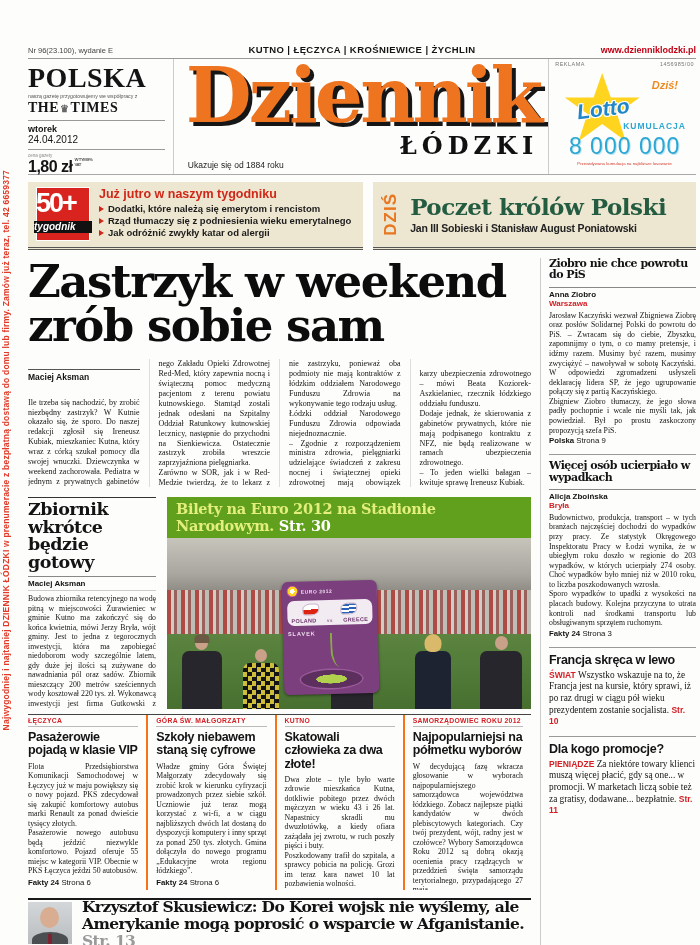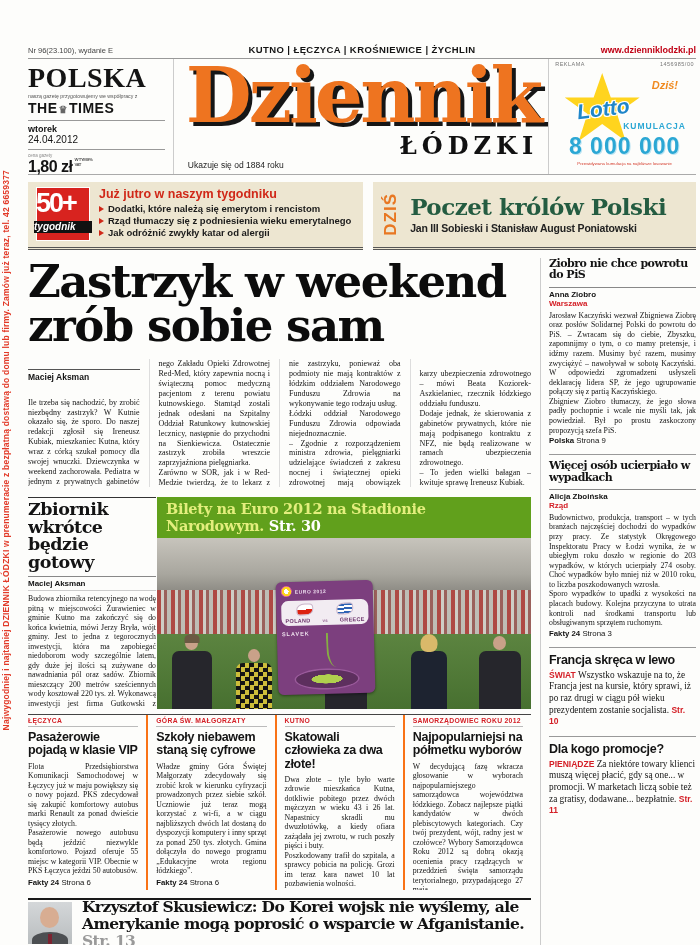--- a/index.html
+++ b/index.html
@@ -22,21 +22,21 @@
     border-bottom:1px solid #999; padding-bottom:3px; }
   .topbar .edition { font-size:7.5px; color:#444; width:170px; }
   .topbar .regions { font-size:9.5px; font-weight:bold; letter-spacing:.4px; }
   .topbar .site { font-size:9px; font-weight:bold; color:#c00014; width:170px; text-align:right; }
 
   
   .masthead { display:flex; height:116px; border-bottom:1px solid #aaa; }
   .mast-left { width:150px; border-right:1px solid #ccc; padding:5px 8px 0 0; }
   .polska { font-family:"Liberation Serif",serif; font-weight:bold; font-size:28px; letter-spacing:.5px; line-height:1; }
   .coop { font-size:5.2px; color:#555; margin:1px 0 1px; }
-  .times { font-family:Liberation Sans, sans-serif; font-weight:bold; font-size:14px; letter-spacing:.5px; }
+  .times { font-family:Liberation Serif, serif; font-weight:bold; font-size:14px; letter-spacing:.5px; }
   .times .crest { font-size:10px; color:#666; margin:0 1px; }
   .mast-rule { border-top:1px solid #999; margin:4px 0 3px; }
   .weekday { font-size:9px; font-weight:bold; }
   .date { font-size:10px; }
   .price-label { font-size:4.5px; color:#888; margin-top:2px; }
   .price-row { font-size:16px; font-weight:bold; letter-spacing:-.5px; }
   .price-tax { display:inline-block; width:24px; font-size:4.3px; font-weight:bold; color:#555;
     vertical-align:top; line-height:1.15; margin-left:2px; }
   .mast-center { flex:1; position:relative; padding:2px 8px 0 12px; }
   .dz-title {
@@ -54,21 +54,21 @@
     clip-path:polygon(50% 0%,61% 33%,98% 33%,69% 55%,80% 92%,50% 69%,20% 92%,31% 55%,2% 33%,39% 33%);
     filter:drop-shadow(0 0 1px #caa50e); }
   .lotto-dzis { position:absolute; right:16px; top:8px; color:#f08a20; font-weight:bold;
     font-style:italic; font-size:11px; }
   .lotto-brand { position:absolute; left:22px; top:26px; color:#1f86c9; font-weight:bold;
     font-style:italic; font-size:21px; transform:rotate(-7deg);
     text-shadow:-1px -1px 0 #fff,1px -1px 0 #fff,-1px 1px 0 #fff,1px 1px 0 #fff; }
   .lotto-kum { position:absolute; right:8px; top:50px; color:#2ba7d4; font-size:8.5px;
     font-weight:bold; letter-spacing:1px; }
   .lotto-amount { position:absolute; left:0; right:0; top:62px; text-align:center;
-    color:#2ba7d4; font-weight:bold; font-size:23px; letter-spacing:1px;
+    color:#2ba7d4; font-weight:normal; font-size:23px; letter-spacing:1px;
     text-shadow:1px 1px 0 #bce4f2; }
   .lotto-disc { position:absolute; left:0; right:0; top:90px; text-align:center;
     color:#d43a2a; font-size:4.3px; }
 
   
   .promo-row { display:flex; gap:10px; margin-top:7px; }
   .promo-box { background:#ede6d1; border-bottom:3px double #555; padding:5px 8px 6px; display:flex; gap:9px; }
   .promo-weekly { flex:1.04; }
   .badge50 { width:54px; height:54px; background:#d8231f; position:relative; flex:none;
     box-shadow:0 0 0 1px #fff inset; }
@@ -97,21 +97,21 @@
 
   .lead-headline { font-family:"DejaVu Serif",serif; font-weight:bold; font-size:45px;
     line-height:.97; letter-spacing:-1.5px; color:#0c0c0c; margin:2px 0 12px; }
   .article-cols { display:flex; gap:9px; height:128px; overflow:hidden; }
   .acol { flex:1; font-family:"Liberation Serif",serif; font-size:8px; line-height:1.24;
     text-align:justify; white-space:pre-line; hyphens:auto; }
   .acol + .acol { border-left:1px solid #ddd; padding-left:9px; }
   .byline { font-family:"Liberation Sans",sans-serif; font-weight:bold; font-size:8.5px;
     border-top:1px solid #555; padding:2px 0 5px; white-space:normal; }
 
-  .mid-row { display:flex; gap:1px; margin-top:10px; height:212px; }
+  .mid-row { display:flex; gap:11px; margin-top:10px; height:212px; }
   .reservoir { width:128px; flex:none; border-top:1px solid #333; overflow:hidden; }
   .res-head { font-family:"DejaVu Serif",serif; font-weight:bold; font-size:17.5px;
     line-height:1; letter-spacing:-.5px; margin:3px 0 5px; }
   .res-byline { font-weight:bold; font-size:8px; border-top:1px solid #888; border-bottom:1px solid #ccc;
     padding:2px 0; margin-bottom:3px; }
   .res-body { font-family:"Liberation Serif",serif; font-size:7.8px; line-height:1.22; text-align:justify; }
 
   .photo-block { flex:1; display:flex; flex-direction:column; }
   .photo-banner { background:#61a01c; padding:3px 9px 4px; font-family:"DejaVu Serif",serif;
     font-weight:bold; font-size:14.5px; color:#e3ee7d; letter-spacing:-.3px; }
@@ -429,21 +429,21 @@
 Zbigniew Ziobro tłumaczy, że jego słowa padły pochopnie i wcale nie myśli tak, jak powiedział. Był po prostu zaskoczony propozycją szefa PiS.</div>
           <div class="sb-footer">
             <b>Polska</b>
             <span>Strona 9</span>
           </div>
         </div>
 
         <div class="sb-article">
           <h2 class="sb-head">Więcej osób ucierpiało w wypadkach</h2>
           <div class="sb-byline">Alicja Zboińska</div>
-          <div class="sb-place">Rząd</div>
+          <div class="sb-place">Bryła</div>
           <div class="sb-body">Budownictwo, produkcja, transport – w tych branżach najczęściej dochodzi do wypadków przy pracy. Ze statystyk Okręgowego Inspektoratu Pracy w Łodzi wynika, że w ubiegłym roku doszło w regionie do 203 wypadków, w których ucierpiały 274 osoby. Choć wypadków było mniej niż w 2010 roku, to liczba poszkodowanych wzrosła.
 Sporo wypadków to upadki z wysokości na placach budowy. Kolejna przyczyna to utrata kontroli nad środkami transportu lub obsługiwanym sprzętem ruchomym.</div>
           <div class="sb-footer">
             <b>Fakty 24</b>
             <span>Strona 3</span>
           </div>
         </div>
 
         <div class="sb-brief">
           <h3 class="sb-brief-head">Francja skręca w lewo</h3>

